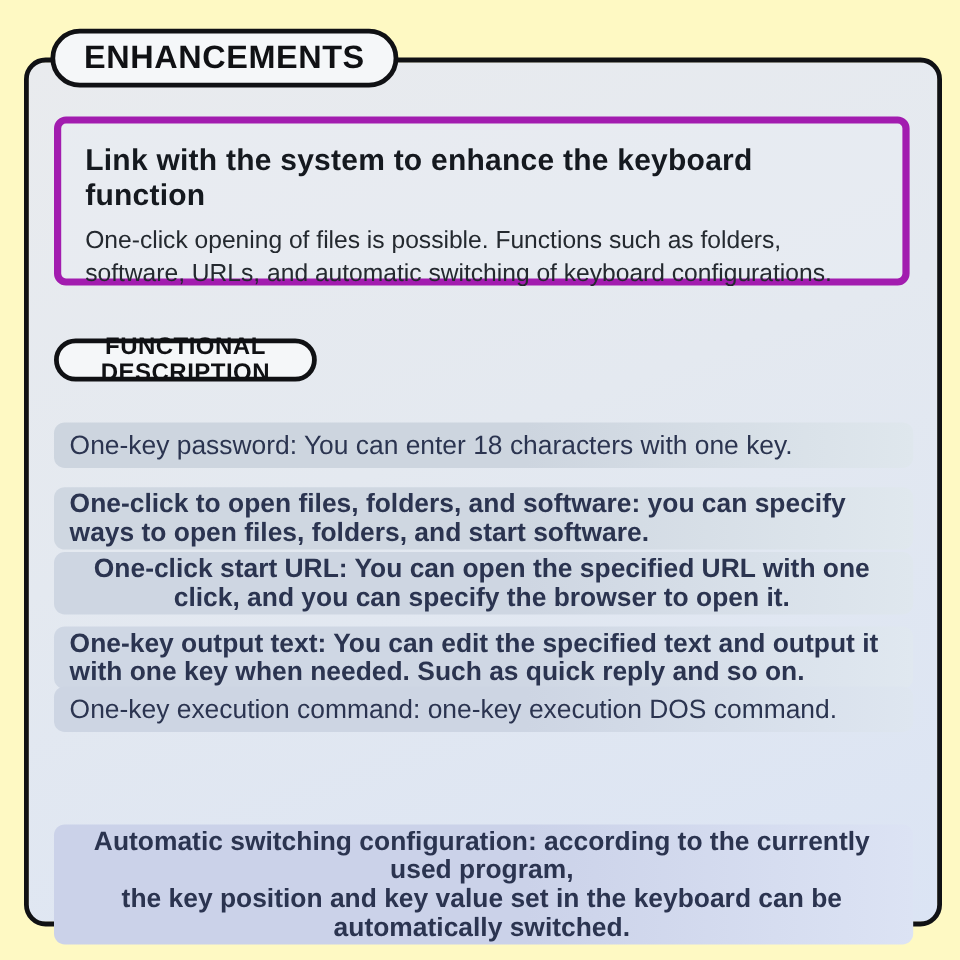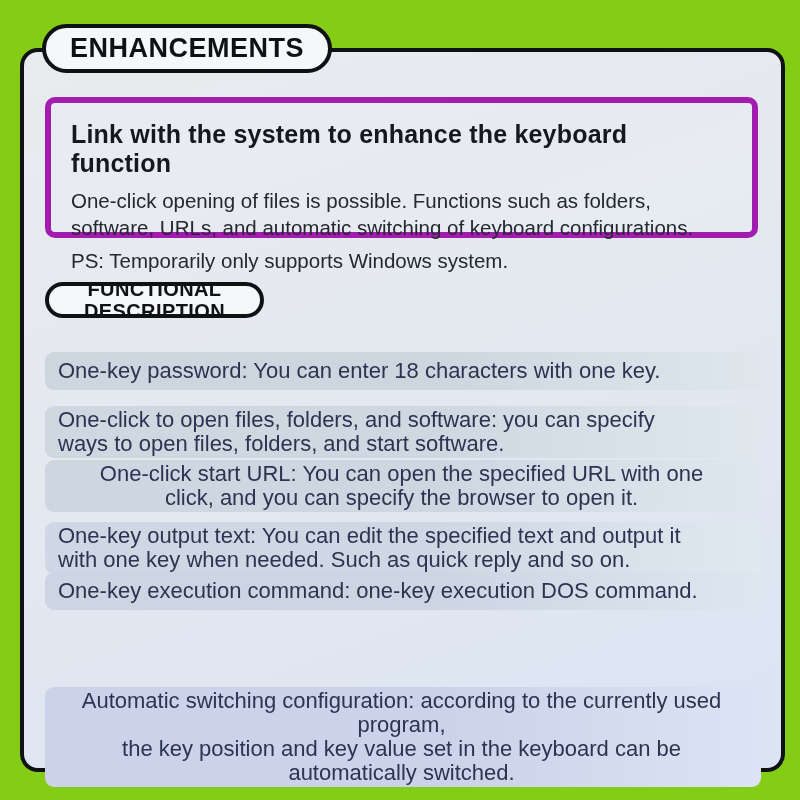--- a/index.html
+++ b/index.html
@@ -1,19 +1,19 @@
 <!DOCTYPE html>
 <html><head>
 <meta charset="utf-8">
 <style>
   html,body{margin:0;padding:0;background:#ffffff;}
   .canvas{
     position:relative;
     width:800px;height:800px;
-    background:#84cc16;
+    background:#fef9c3;
     font-family:"Liberation Sans", sans-serif;
     overflow:hidden;
   }
   .panel{
     position:absolute;left:20px;top:48px;
     width:765px;height:724px;
     box-sizing:border-box;
     border:4px solid #101114;
     border-radius:18px;
     background:linear-gradient(160deg,#e9ebee 0%,#e4e9f0 45%,#dbe4f4 100%);
@@ -79,21 +79,21 @@
     width:716px;
     box-sizing:border-box;
     border-radius:9px;
     padding:7px 16px 7px 13px;
     font-size:22px;
     line-height:24px;
     color:#2b3450;
     white-space:pre-line;
     z-index:1;
   }
-  .feature.two{padding-top:2px;padding-bottom:2px;}
+  .feature.two{padding-top:2px;padding-bottom:2px;font-weight:bold;}
   .f1{top:352px;background:linear-gradient(90deg,#cdd5df 0%,#cdd5df 55%,#dfe7ed 100%);}
   .f2{top:406px;background:linear-gradient(90deg,#cfd7e1 0%,#cfd7e1 55%,#e0e8ee 100%);}
   .f3{top:460px;background:linear-gradient(90deg,#ced6e2 0%,#ced6e2 55%,#dfe7ee 100%);text-align:center;}
   .f4{top:522px;background:linear-gradient(90deg,#cfd7e4 0%,#cfd7e4 55%,#e0e8f0 100%);}
   .f5{top:572px;background:linear-gradient(90deg,#cdd5e3 0%,#cdd5e3 55%,#dee6f0 100%);}
   .f6{top:638px;background:linear-gradient(90deg,#cdd4e6 0%,#cdd4e6 55%,#dee5f2 100%);}
   .f7{top:687px;background:linear-gradient(90deg,#cbd2e9 0%,#cbd2e9 55%,#dce3f4 100%);text-align:center;}
 </style>
 </head>
 <body>
@@ -101,21 +101,20 @@
 <div class="canvas">
 
   <div class="panel"></div>
 
   <div class="badge badge-enhancements">ENHANCEMENTS</div>
 
   <div class="intro-box">
     <h1 class="intro-title">Link with the system to enhance the keyboard function</h1>
     <p class="intro-body">One-click opening of files is possible. Functions such as folders,
 software, URLs, and automatic switching of keyboard configurations.</p>
-    <p class="intro-ps">PS: Temporarily only supports Windows system.</p>
   </div>
 
   <div class="badge badge-functional">FUNCTIONAL
 DESCRIPTION</div>
 
   <div class="feature f1">One-key password: You can enter 18 characters with one key.</div>
 
   <div class="feature two f2">One-click to open files, folders, and software: you can specify
 ways to open files, folders, and start software.</div>
 

